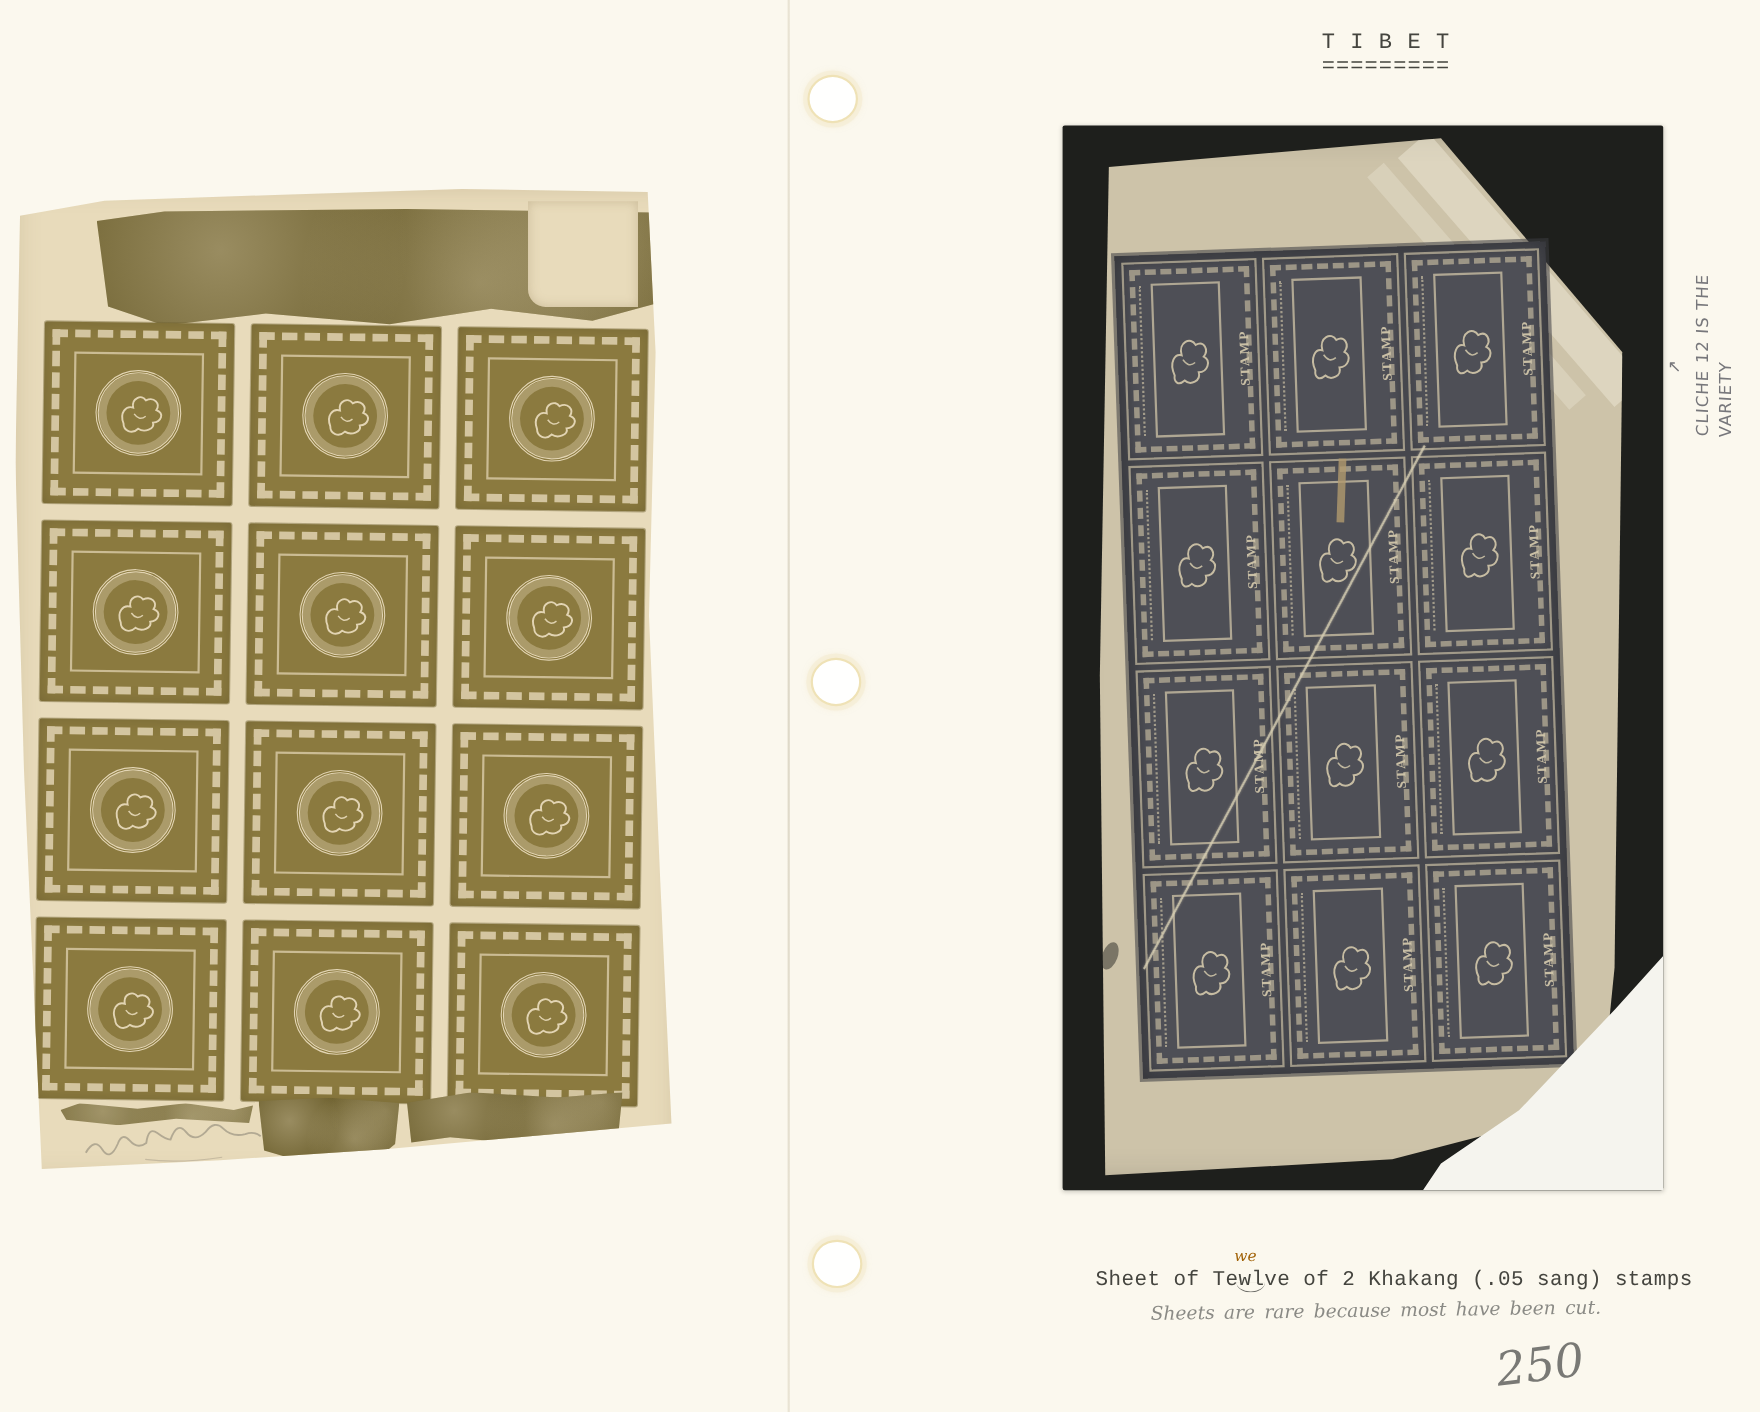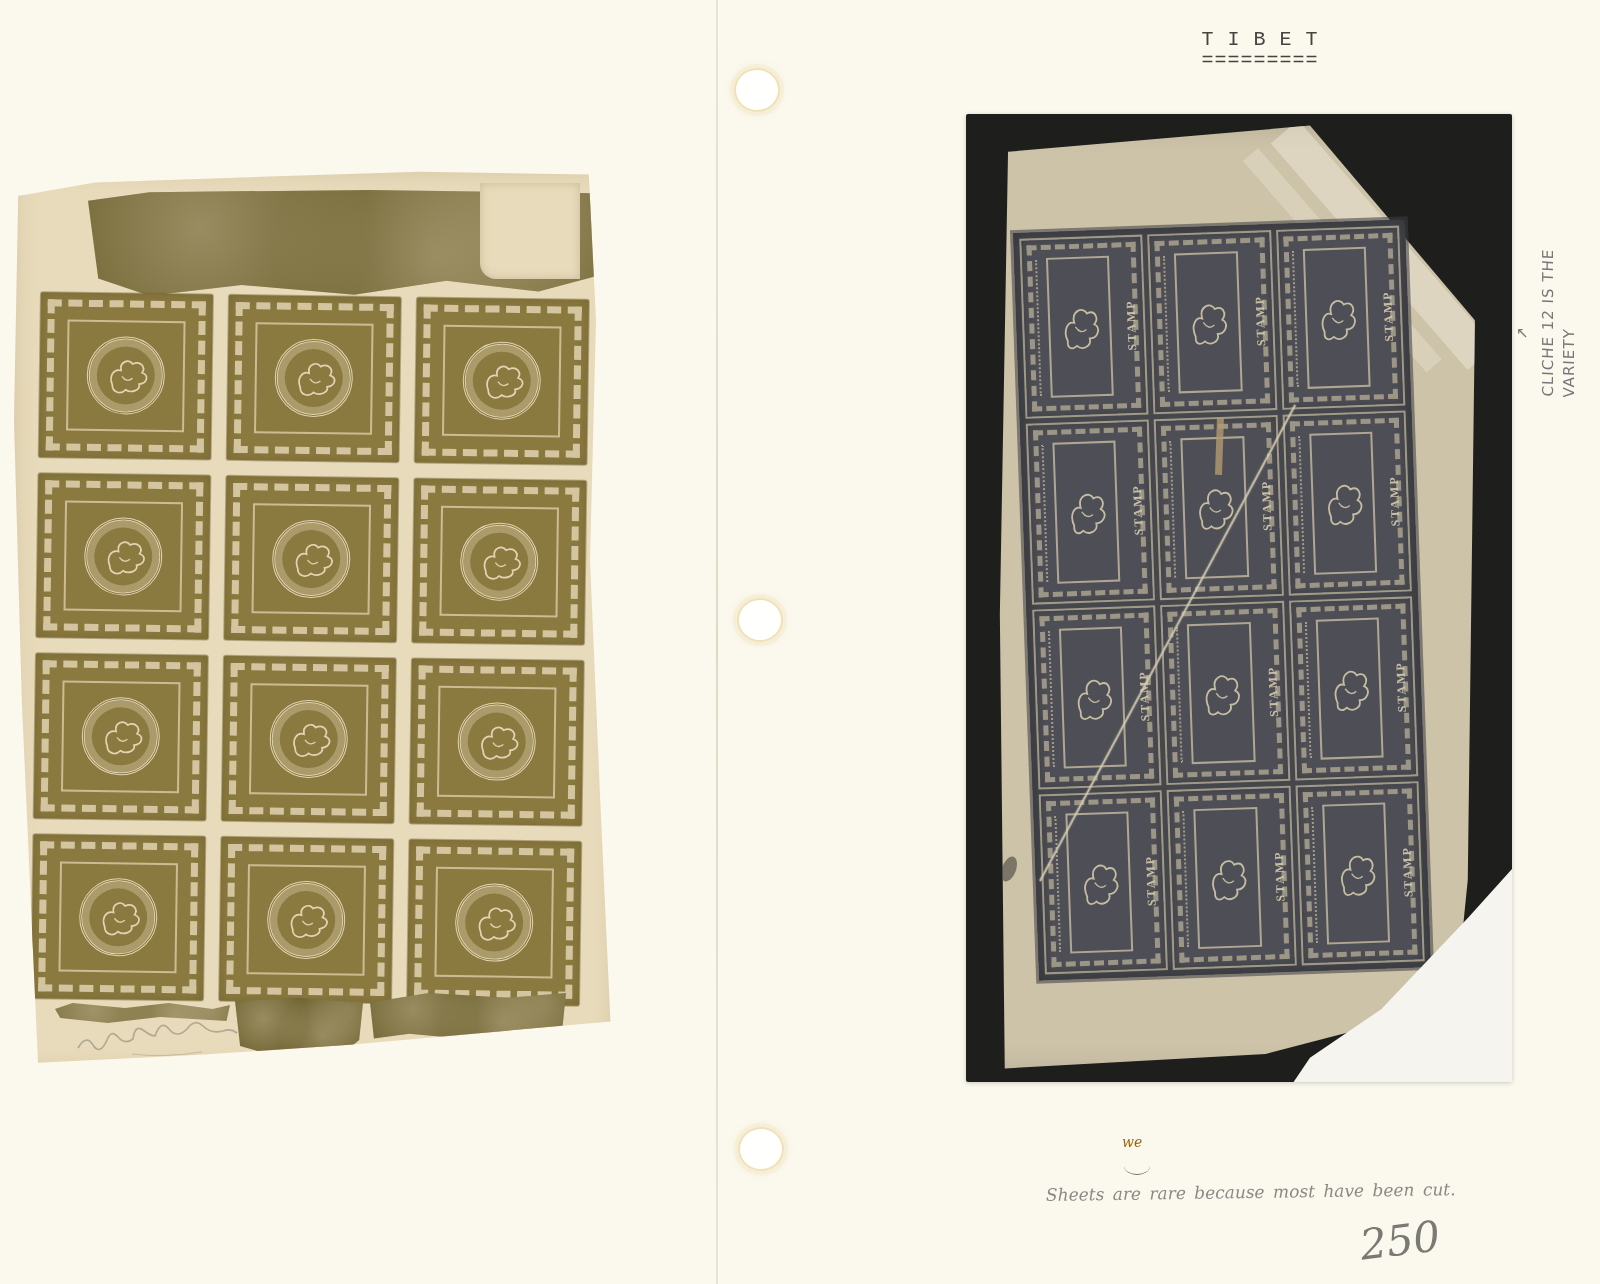--- a/index.html
+++ b/index.html
@@ -397,18 +397,19 @@
     <div class="scratch"></div>
     <div class="torn-corner"></div>
   </div>
 
   <div class="side-note">
     <div>CLICHE 12 IS THE</div>
     <div>VARIETY</div>
   </div>
   <div class="side-arrow">↖</div>
 
+  <div class="caption-typed">Sheet of Tewlve of 2 Khakang (.05 sang) stamps</div>
   <div class="caption-we">we</div>
   <div class="trans-mark"></div>
   <div class="caption-hand">Sheets are rare because most have been cut.</div>
   <div class="price">250</div>
 
 </div>
 
 </body></html>

